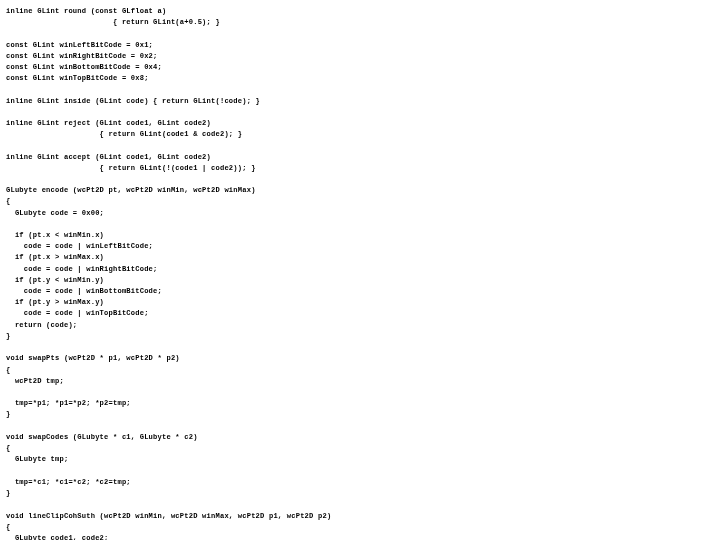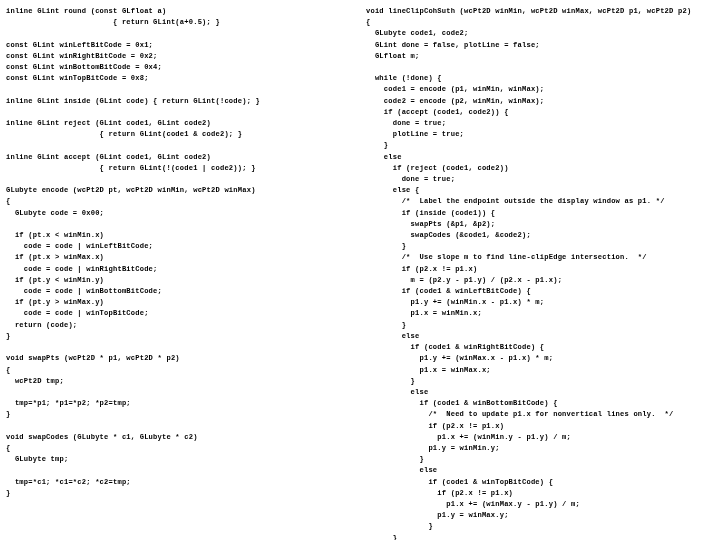--- a/index.html
+++ b/index.html
@@ -5,21 +5,21 @@
   html, body {
     margin: 0;
     padding: 0;
     width: 720px;
     height: 540px;
     background: #ffffff;
     overflow: hidden;
   }
   .page {
     display: flex;
-    flex-direction: row;
+    flex-direction: column;
     width: 720px;
     height: 540px;
     box-sizing: border-box;
     padding: 6px 6px;
     gap: 12px;
   }
   .col {
     flex: 1 1 50%;
     white-space: pre;
     font-family: "Courier New", Courier, monospace;

